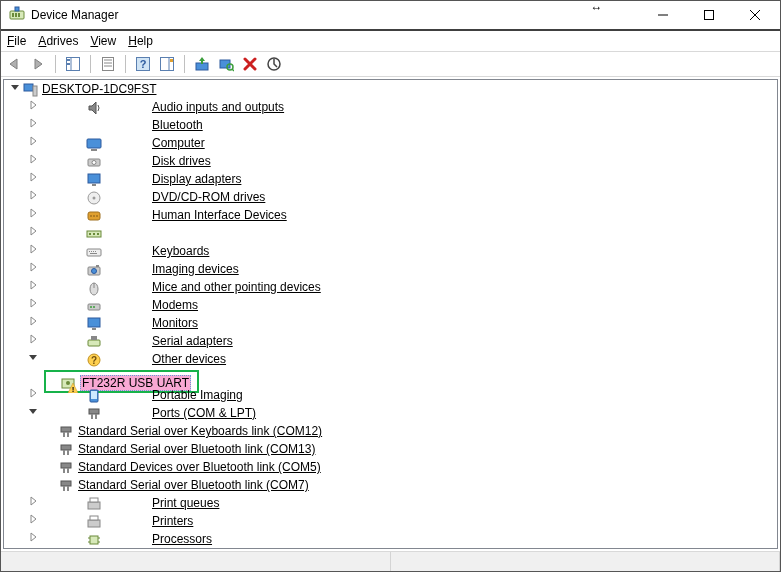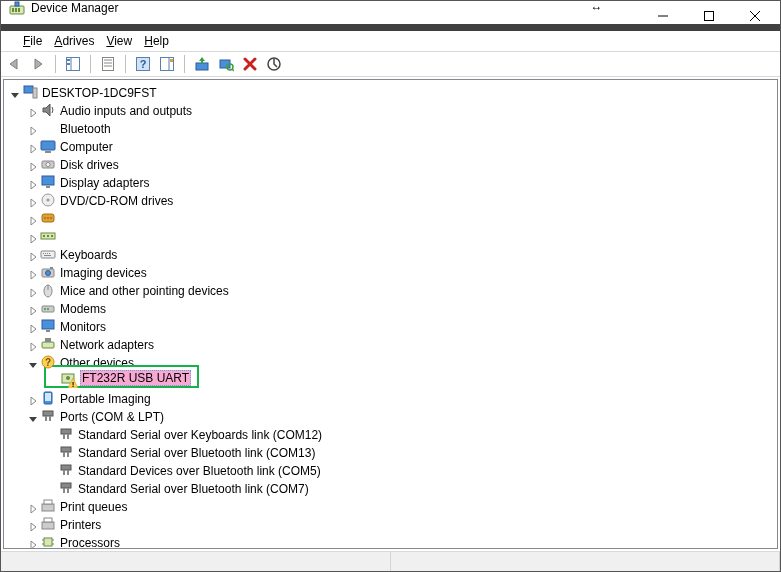--- a/index.html
+++ b/index.html
@@ -12,23 +12,24 @@
     height: 572px;
     border: 1px solid #555;
     display: flex;
     flex-direction: column;
     overflow: hidden;
   }
   
   .titlebar {
     height: 30px;
     display: flex;
+    align-items: center;
     padding: 0 2px 0 8px;
     background: #fff;
-    border-bottom: 7px solid #404040;
+    border-bottom: 2px solid #404040;
     position: relative;
   }
   .titlebar .title-icon { margin-right: 6px; }
   .titlebar .title { font-size: 12px; }
   .titlebar .spacer { flex: 1; }
   .titlebar .winbtn {
     width: 46px; height: 30px;
     display: flex; align-items: center; justify-content: center;
     font-family: "Segoe UI Symbol", sans-serif;
   }
@@ -40,21 +41,20 @@
     color: #000;
   }
   
   .menubar {
     height: 20px;
     display: flex;
     align-items: center;
     padding: 0 6px;
     gap: 12px;
     font-size: 12px;
-    margin-left: 16px;
   }
   .menubar .menuitem { }
   .menubar .menuitem u { text-decoration: underline; }
   
   .toolbar {
     height: 26px;
     display: flex;
     align-items: center;
     padding: 0 2px;
     gap: 2px;
@@ -77,23 +77,24 @@
     flex: 1;
     margin: 2px;
     border: 1px solid #828790;
     padding: 2px 0;
     overflow-y: scroll;
     position: relative;
   }
   .tree { padding-left: 4px; }
   .node {
     display: flex;
-    align-items: flex-end;
+    align-items: flex-start;
     height: 18px;
     white-space: nowrap;
+    text-decoration: underline;
   }
   .twisty {
     width: 14px;
     display: flex; align-items: center; justify-content: center;
     color: #555;
     font-size: 10px;
   }
   .blank-twisty { width: 14px; }
   .node-icon {
     width: 16px; height: 16px;
@@ -109,21 +110,21 @@
   }
   .highlighted {
     border: 2px solid #17b24a;
   }
   .highlighted-inner {
     display: inline-flex;
     align-items: center;
     padding: 0 6px 0 0;
   }
   .indent-0 { padding-left: 0px; }
-  .indent-1 { padding-left: 18px; }
+  .indent-1 { padding-left: 18px; gap: 46px; }
   .indent-2 { padding-left: 36px; }
   
   .statusbar {
     height: 20px;
     border-top: 1px solid #d9d9d9;
     background: #f0f0f0;
     display: flex;
   }
   .statusbar .panel { flex:1; border-right:1px solid #d4d4d4; }
   
@@ -355,20 +356,21 @@
           </svg>
         </span>
         <span class="node-icon">
           <svg width="16" height="16" viewBox="0 0 16 16">
             <rect x="2" y="4" width="12" height="8" rx="2" fill="#e0a030" stroke="#a07020"></rect>
             <circle cx="5" cy="8" r="1" fill="#a07020"></circle>
             <circle cx="8" cy="8" r="1" fill="#a07020"></circle>
             <circle cx="11" cy="8" r="1" fill="#a07020"></circle>
           </svg>
         </span>
+        <span class="node-label">Human Interface Devices</span>
       </div>
       <div class="node indent-1">
         <span class="twisty">
           <svg width="10" height="10">
             <path d="M3 1 L8 5 L3 9 Z" fill="none" stroke="#888"></path>
           </svg>
         </span>
         <span class="node-icon">
           <svg width="16" height="16" viewBox="0 0 16 16">
             <rect x="1" y="5" width="14" height="6" fill="#d7e9b9" stroke="#6a8a3a"></rect>
@@ -459,21 +461,21 @@
           <svg width="10" height="10">
             <path d="M3 1 L8 5 L3 9 Z" fill="none" stroke="#888"></path>
           </svg>
         </span>
         <span class="node-icon">
           <svg width="16" height="16" viewBox="0 0 16 16">
             <rect x="2" y="6" width="12" height="6" rx="1" fill="#d7e9b9" stroke="#6a8a3a"></rect>
             <rect x="5" y="2" width="6" height="4" fill="#888"></rect>
           </svg>
         </span>
-        <span class="node-label">Network adapters</span>
+        <span class="node-label">Serial adapters</span>
       </div>
       <div class="node indent-1">
         <span class="twisty">
           <svg width="10" height="10">
             <path d="M1 3 L9 3 L5 8 Z" fill="#404040"></path>
           </svg>
         </span>
         <span class="node-icon">
           <svg width="16" height="16" viewBox="0 0 16 16">
             <circle cx="8" cy="8" r="6" fill="#ffd050" stroke="#c09020"></circle>

